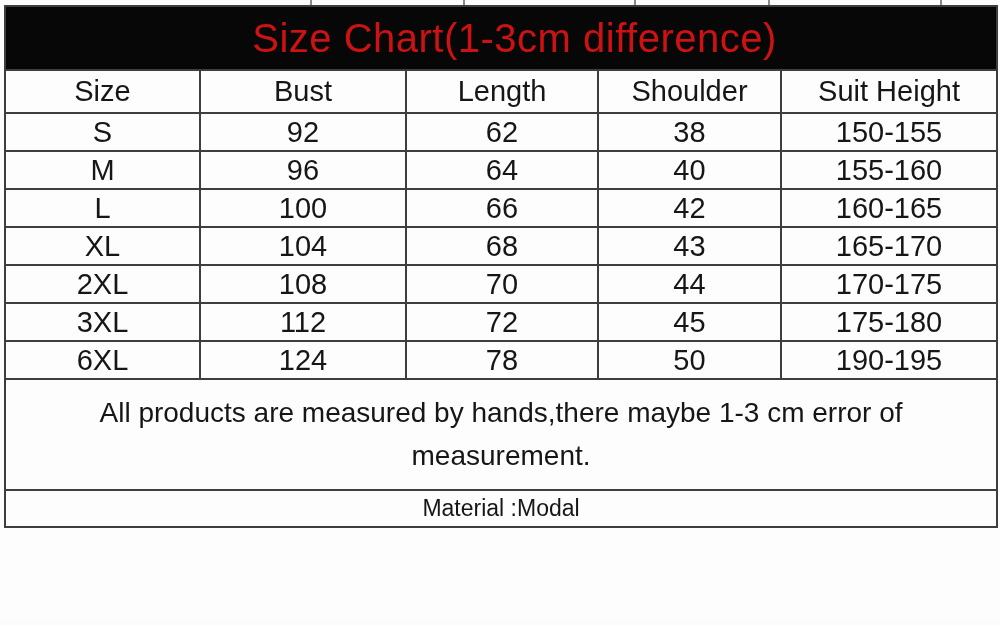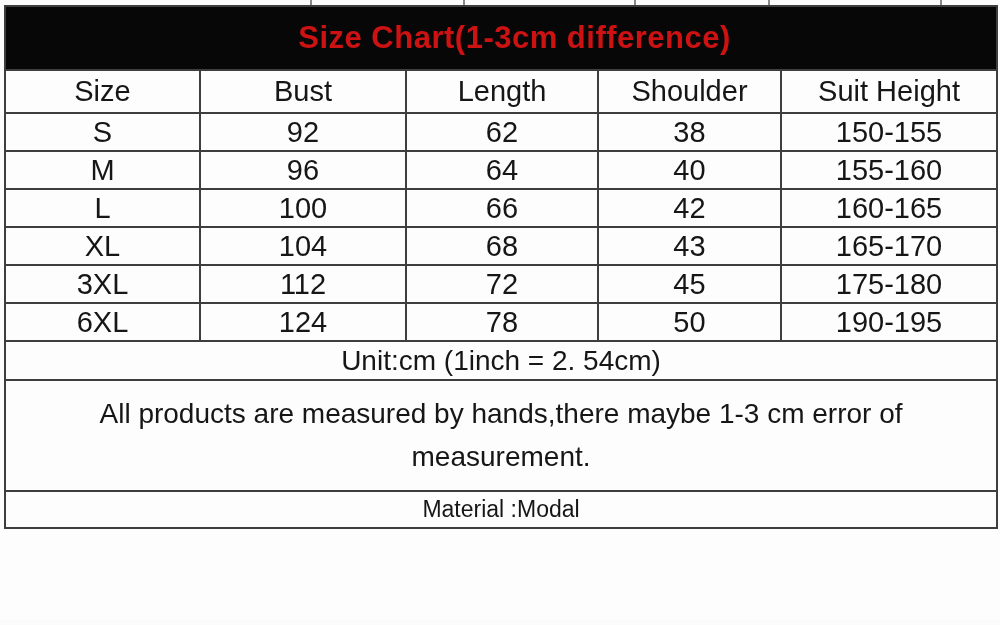--- a/index.html
+++ b/index.html
@@ -50,22 +50,22 @@
     border: 2px solid var(--border-color, #3e3e3e);
     text-align: center;
     vertical-align: middle;
     padding: 0;
     font-weight: normal;
   }
   tr.title-row th {
     background: var(--bar-black, #070708);
     color: var(--title-red, #cc1212);
     height: 62px;
-    font-size: 31px;
-    font-weight: bold;
+    font-size: 40px;
+    font-weight: normal;
     letter-spacing: 0.5px;
     padding-left: 27px;
   }
   tr.header-row th {
     height: 41px;
     font-size: 29px;
   }
   tr.data-row td {
     height: 36px;
     font-size: 29px;
@@ -141,35 +141,39 @@
         <td>160-165</td>
       </tr>
       <tr class="data-row">
         <td>XL</td>
         <td>104</td>
         <td>68</td>
         <td>43</td>
         <td>165-170</td>
       </tr>
       <tr class="data-row">
+        <td>2XL</td>
+        <td>108</td>
+        <td>70</td>
+        <td>44</td>
+        <td>170-175</td>
+      </tr>
+      <tr class="data-row">
         <td>3XL</td>
         <td>112</td>
         <td>72</td>
         <td>45</td>
         <td>175-180</td>
       </tr>
       <tr class="data-row">
         <td>6XL</td>
         <td>124</td>
         <td>78</td>
         <td>50</td>
         <td>190-195</td>
-      </tr>
-      <tr class="unit-row">
-        <td colspan="5">Unit:cm (1inch = 2. 54cm)</td>
       </tr>
       <tr class="note-row">
         <td colspan="5">All products are measured by hands,there maybe 1-3 cm error of measurement.</td>
       </tr>
       <tr class="material-row">
         <td colspan="5">Material :Modal</td>
       </tr>
     </tbody>
   </table>
 

